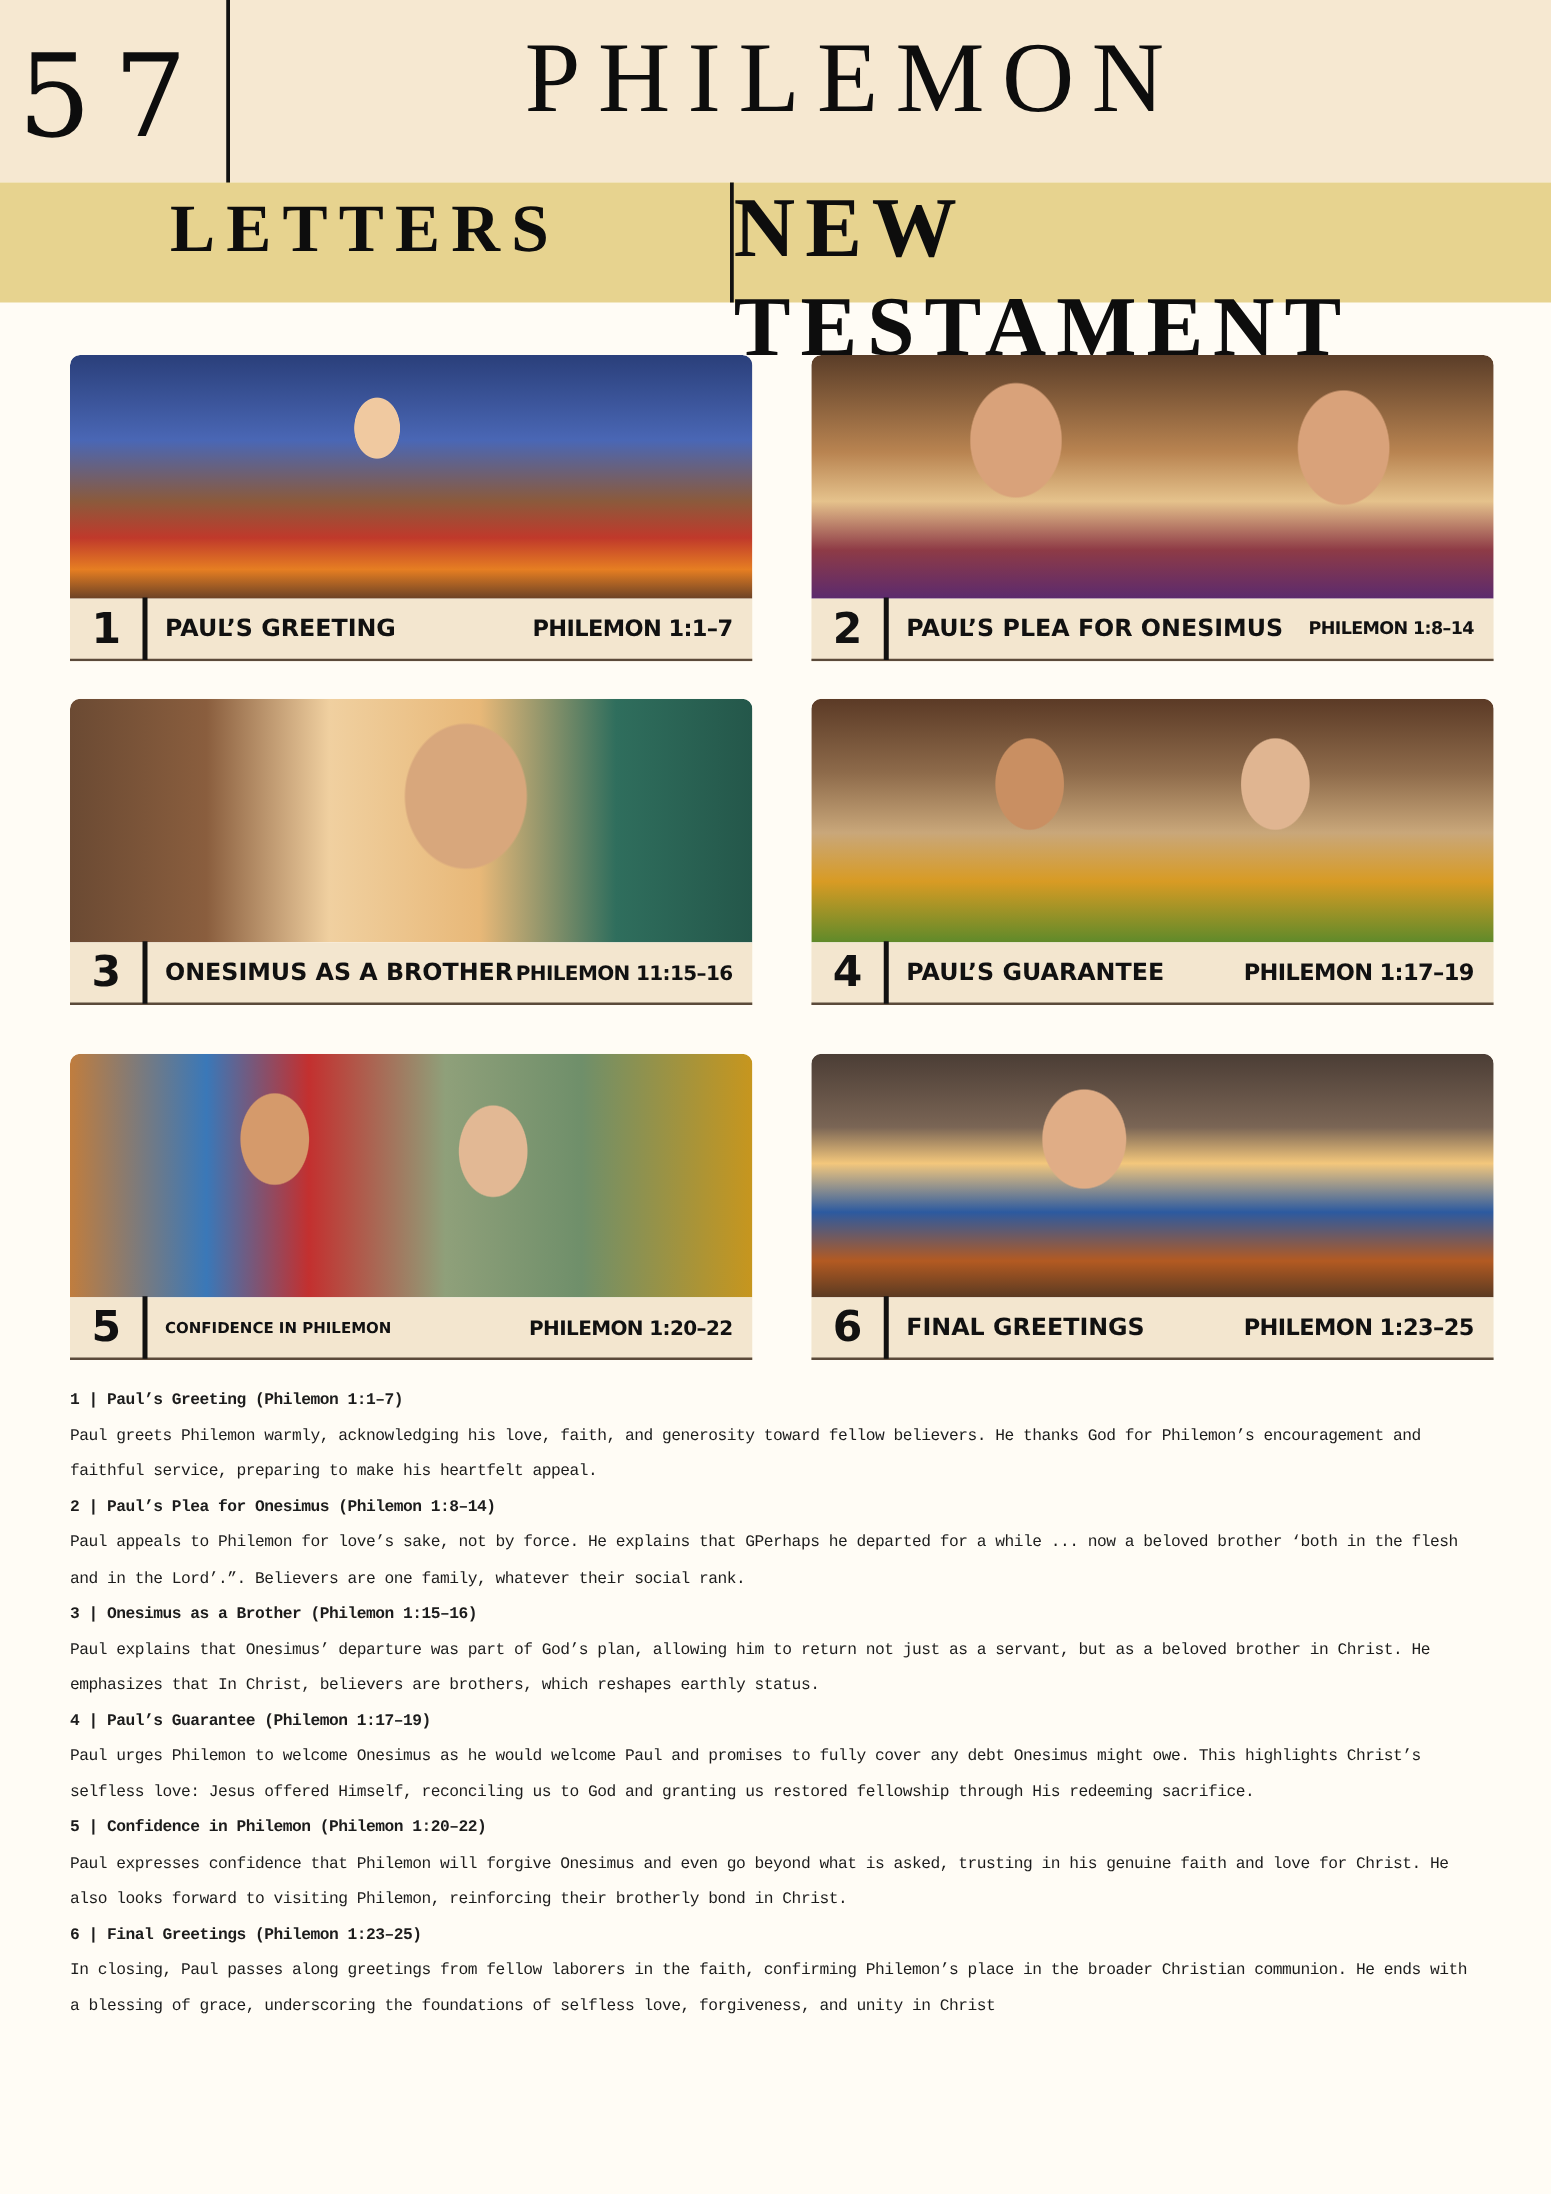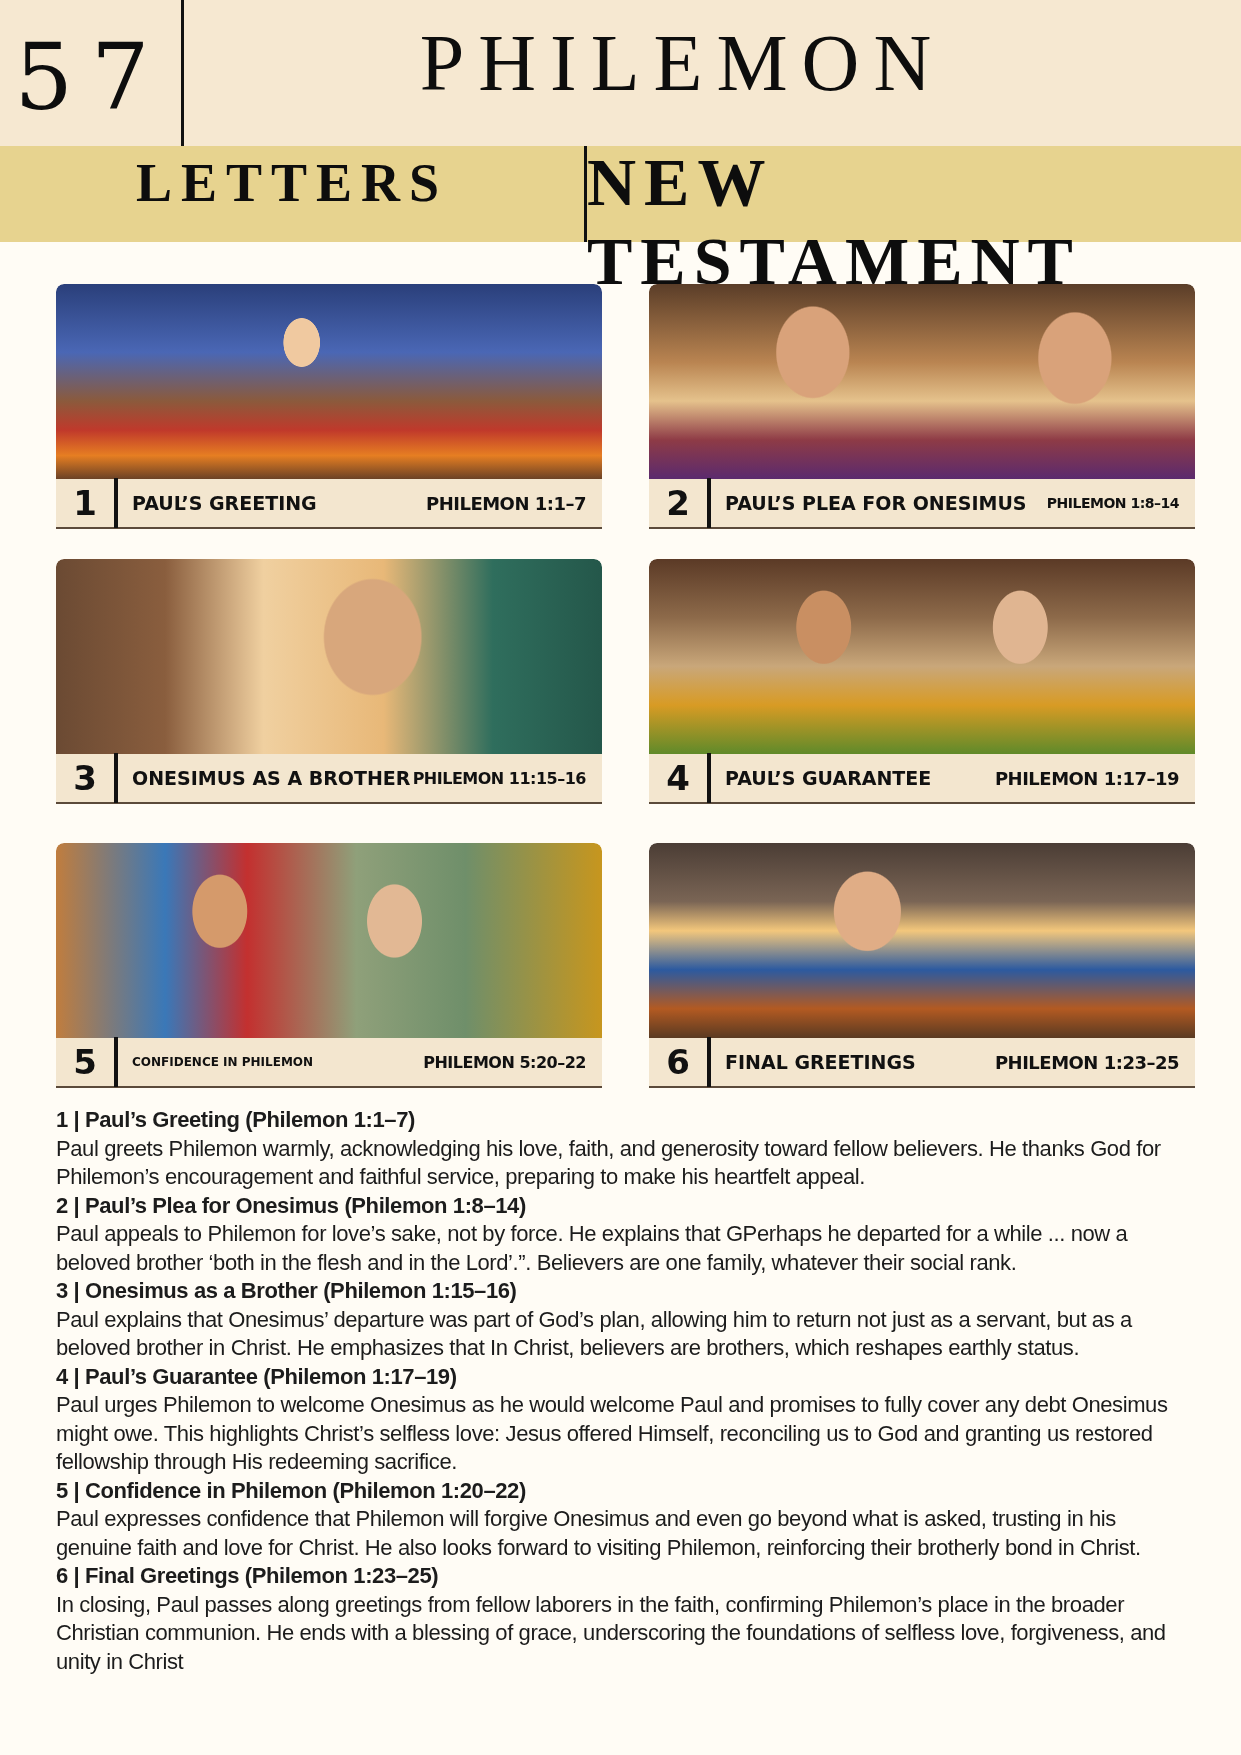--- a/index.html
+++ b/index.html
@@ -108,21 +108,21 @@
       radial-gradient(ellipse 45px 60px at 30% 35%, #d59a6b 60%, transparent 62%),
       radial-gradient(ellipse 45px 60px at 62% 40%, #e2b894 60%, transparent 62%),
       linear-gradient(90deg, #c07d3e 0%, #3a78b8 20%, #c3302f 35%, #8fa07a 55%, #6f8f6a 75%, #c7961e 100%); }
   .scene-6 { background:
       radial-gradient(ellipse 55px 65px at 40% 35%, #e0ad86 60%, transparent 62%),
       linear-gradient(180deg, #4b3d35 0%, #7a6555 30%, #f3c77c 45%, #2c5aa0 65%, #b35a22 85%, #5a3a22 100%); }
 
   
   .summary {
     position: absolute; left: 56px; top: 1106px; width: 1130px;
-    font-family: Liberation Sans, sans-serif; font-size: 22px; line-height: 28.5px;
+    font-family: Liberation Mono, monospace; font-size: 13px; line-height: 28.5px;
     color: #1c1c1c; letter-spacing: -0.4px;
   }
   .sum-head { font-weight: bold; }
 </style>
 </head>
 <body>
 
 <div class="hdr-top"></div>
 <div class="hdr-num">57</div>
 <div class="hdr-vline"></div>
@@ -171,21 +171,21 @@
     <div class="cap-ref">PHILEMON 1:17–19</div>
   </div>
 </div>
 
 <div class="card" style="left:56px; top:843px;">
   <div class="card-img scene-5"></div>
   <div class="card-caption">
     <div class="cap-num">5</div>
     <div class="cap-bar"></div>
     <div class="cap-title" style="font-size:12px">CONFIDENCE IN PHILEMON</div>
-    <div class="cap-ref" style="font-size:16px">PHILEMON 5:20–22</div>
+    <div class="cap-ref" style="font-size:16px">PHILEMON 1:20–22</div>
   </div>
 </div>
 
 <div class="card" style="left:649px; top:843px;">
   <div class="card-img scene-6"></div>
   <div class="card-caption">
     <div class="cap-num">6</div>
     <div class="cap-bar"></div>
     <div class="cap-title">FINAL GREETINGS</div>
     <div class="cap-ref">PHILEMON 1:23–25</div>

